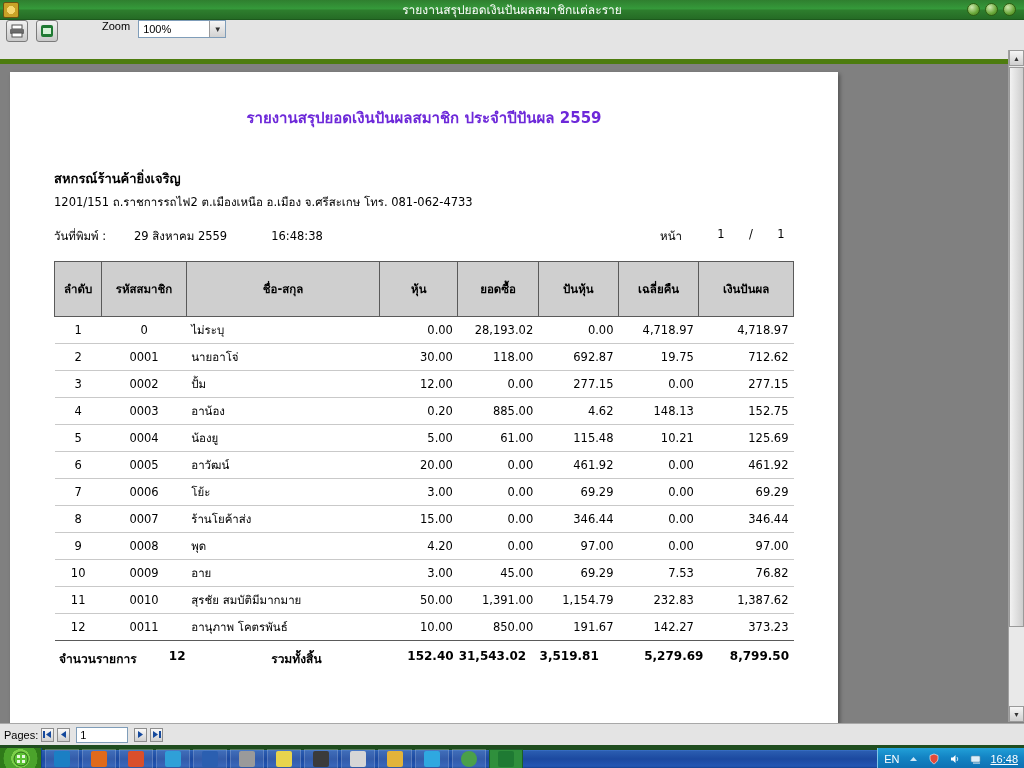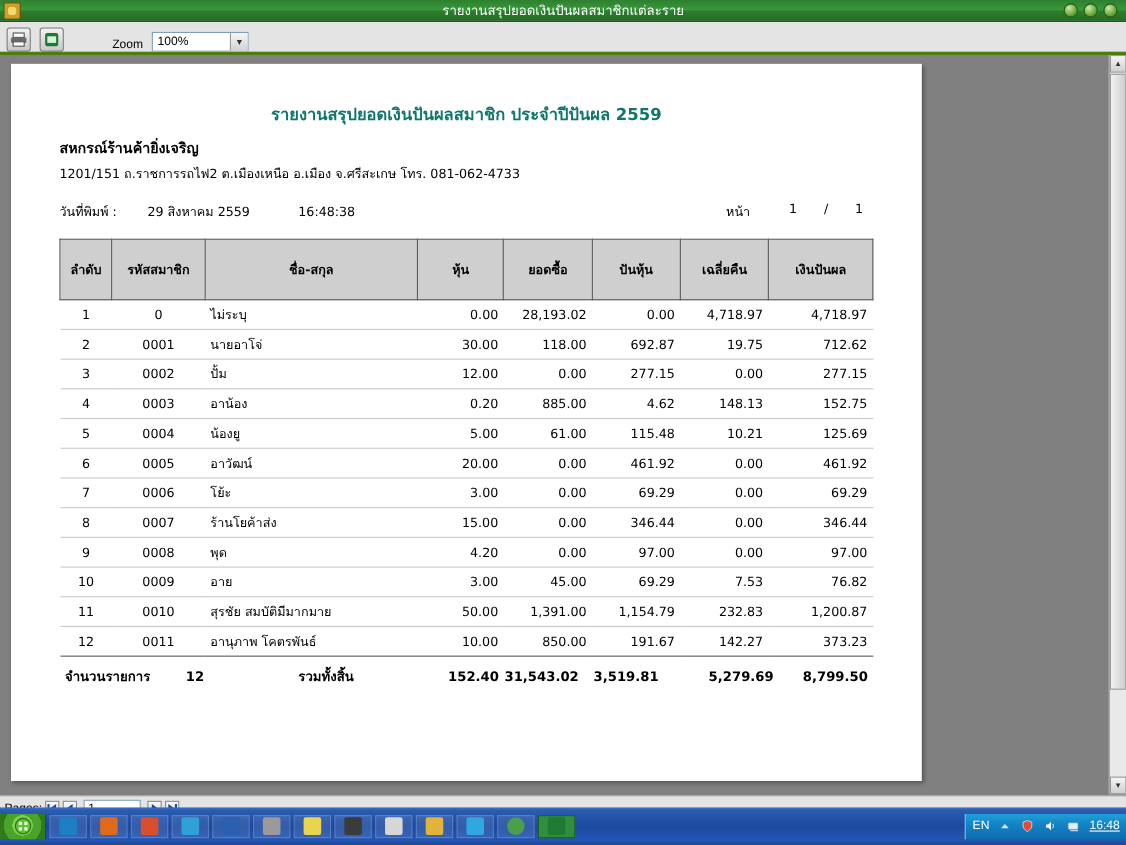--- a/index.html
+++ b/index.html
@@ -34,23 +34,23 @@
     font-size: 12px; color: #ffffff;
     font-family: "DejaVu Sans", sans-serif;
   }
   .titlebar .winbtns { margin-left: auto; display: flex; gap: 5px; padding-right: 8px; z-index: 2; }
   .winbtn { width: 13px; height: 13px; border-radius: 50%;
             background: radial-gradient(circle at 35% 30%, #cfe8b0, #6aa83a 60%, #3f7a18);
             border: 1px solid #2e5d12; }
 
   
   .toolbar {
-    height: 30px; background: #e4e4e4;
-    border-bottom: 3px solid #4d7c0f;
-    display: flex; align-items: flex-end; padding: 0 6px; gap: 8px;
+    height: 44px; background: #e4e4e4;
+    border-bottom: 5px solid #4d7c0f;
+    display: flex; align-items: flex-start; padding: 0 6px; gap: 8px;
   }
   .tb-ico {
     width: 22px; height: 22px; border-radius: 3px;
     border: 1px solid #7b7b7b;
     background: linear-gradient(to bottom, #f2f2f2, #c9c9c9);
     display: flex; align-items: center; justify-content: center;
   }
   .tb-ico svg { display: block; }
   .zoom-label { font-size: 11px; color: #000; margin-left: 36px; }
   .zoom-combo {
@@ -74,21 +74,21 @@
   }
   .page {
     position: absolute; left: 10px; top: 8px;
     width: 828px; height: 652px;
     background: #ffffff;
     box-shadow: 2px 2px 4px rgba(0,0,0,.35);
     padding: 26px 44px;
     font-family: "DejaVu Sans", sans-serif;
   }
 
-  .rep-title { text-align: center; font-size: 15px; font-weight: bold; color: #0f766e; margin: 8px 0 8px 0; }
+  .rep-title { text-align: center; font-size: 15px; font-weight: bold; color: #6d28d9; margin: 8px 0 38px 0; }
   .org-name { font-size: 13px; font-weight: bold; margin-bottom: 4px; }
   .org-addr { font-size: 11.5px; margin-bottom: 16px; }
   .printrow { display: flex; font-size: 11.5px; margin-bottom: 16px; align-items: baseline; }
   .printrow .lbl { min-width: 74px; }
   .printrow .dt { margin-left: 6px; }
   .printrow .tm { margin-left: 44px; }
   .printrow .pg { margin-left: auto; display: flex; gap: 0; align-items: flex-start; }
   .printrow .pg .pl { margin-right: 26px; }
   .printrow .pg .pn { width: 26px; text-align: center; }
   .printrow .pg .sl { width: 34px; text-align: center; }
@@ -109,21 +109,21 @@
   table.rep tbody tr td.c-code { text-align: center; width: 82px; }
   table.rep tbody tr td.c-name { text-align: left; width: 188px; }
   table.rep tbody tr td.num { text-align: right; }
   .w-share { width: 76px; }
   .w-buy { width: 78px; }
   .w-div { width: 78px; }
   .w-avg { width: 78px; margin-left: 32px; }
   .w-total { width: 92px; }
   table.rep tbody tr:last-child td { border-bottom: 1px solid #5a5a5a; }
 
-  .summary { display: flex; font-size: 12px; font-weight: bold; margin-top: 8px; padding: 0 5px; align-items: center; }
+  .summary { display: flex; font-size: 12px; font-weight: bold; margin-top: 8px; padding: 0 5px; }
   .summary .s-lbl { width: 118px; }
   .summary .s-cnt { width: 110px; }
   .summary .s-tot { width: 120px; }
   .summary .s-num { text-align: right; }
 
   
   .vscroll {
     position: absolute; right: 0; top: 50px; width: 16px; bottom: 23px;
     background: #e9e9e9; border-left: 1px solid #a0a0a0;
   }
@@ -151,21 +151,21 @@
   }
   .navbtn svg { display: block; }
   .pagebox {
     width: 52px; height: 16px; background: #fff; border: 1px solid #7f9db9;
     font-size: 11px; padding-left: 3px; display: flex; align-items: center;
     margin: 0 3px;
   }
 
   
   .taskbar {
-    position: absolute; left: 0; bottom: 0; width: 1024px; height: 34px;
+    position: absolute; left: 0; bottom: 0; width: 1024px; height: 18px;
     background: linear-gradient(to bottom,#3b72c9 0%,#2a5cb0 8%,#1c49a0 50%,#2356b4 90%,#16418f 100%);
     display: flex; align-items: center;
   }
   .startbtn {
     width: 42px; height: 23px;
     background: radial-gradient(circle at 50% 45%, #7bcf4a 0 38%, #4ba32b 39% 70%, #2f7a19 71% 100%);
     border-right: 1px solid #16418f;
     display: flex; align-items: center; justify-content: center;
   }
   .tb-item {
@@ -357,21 +357,21 @@
             <td class="num w-total">76.82</td>
           </tr>
           <tr>
             <td class="c-no">11</td>
             <td class="c-code">0010</td>
             <td class="c-name">สุรชัย สมบัติมีมากมาย</td>
             <td class="num w-share">50.00</td>
             <td class="num w-buy">1,391.00</td>
             <td class="num w-div">1,154.79</td>
             <td class="num w-avg">232.83</td>
-            <td class="num w-total">1,200.87</td>
+            <td class="num w-total">1,387.62</td>
           </tr>
           <tr>
             <td class="c-no">12</td>
             <td class="c-code">0011</td>
             <td class="c-name">อานุภาพ  โคตรพันธ์</td>
             <td class="num w-share">10.00</td>
             <td class="num w-buy">850.00</td>
             <td class="num w-div">191.67</td>
             <td class="num w-avg">142.27</td>
             <td class="num w-total">373.23</td>

